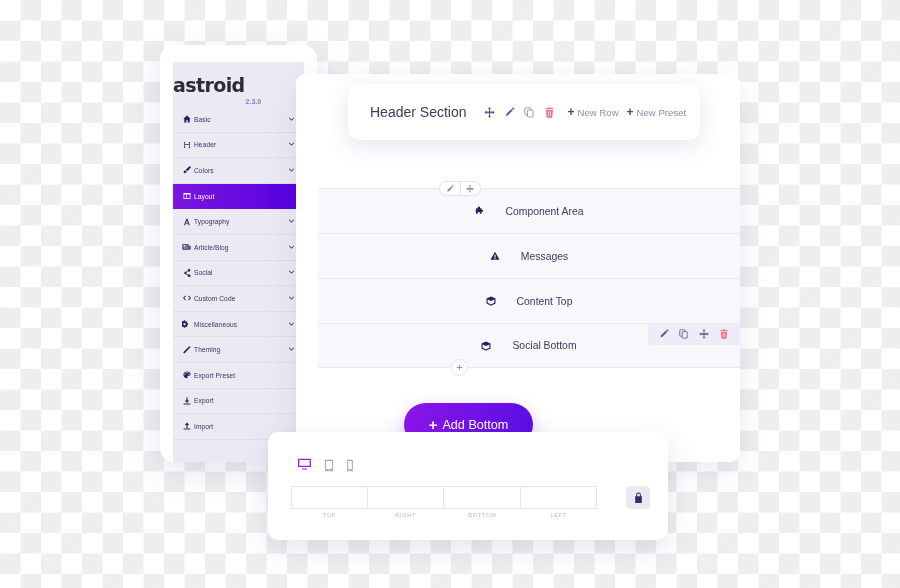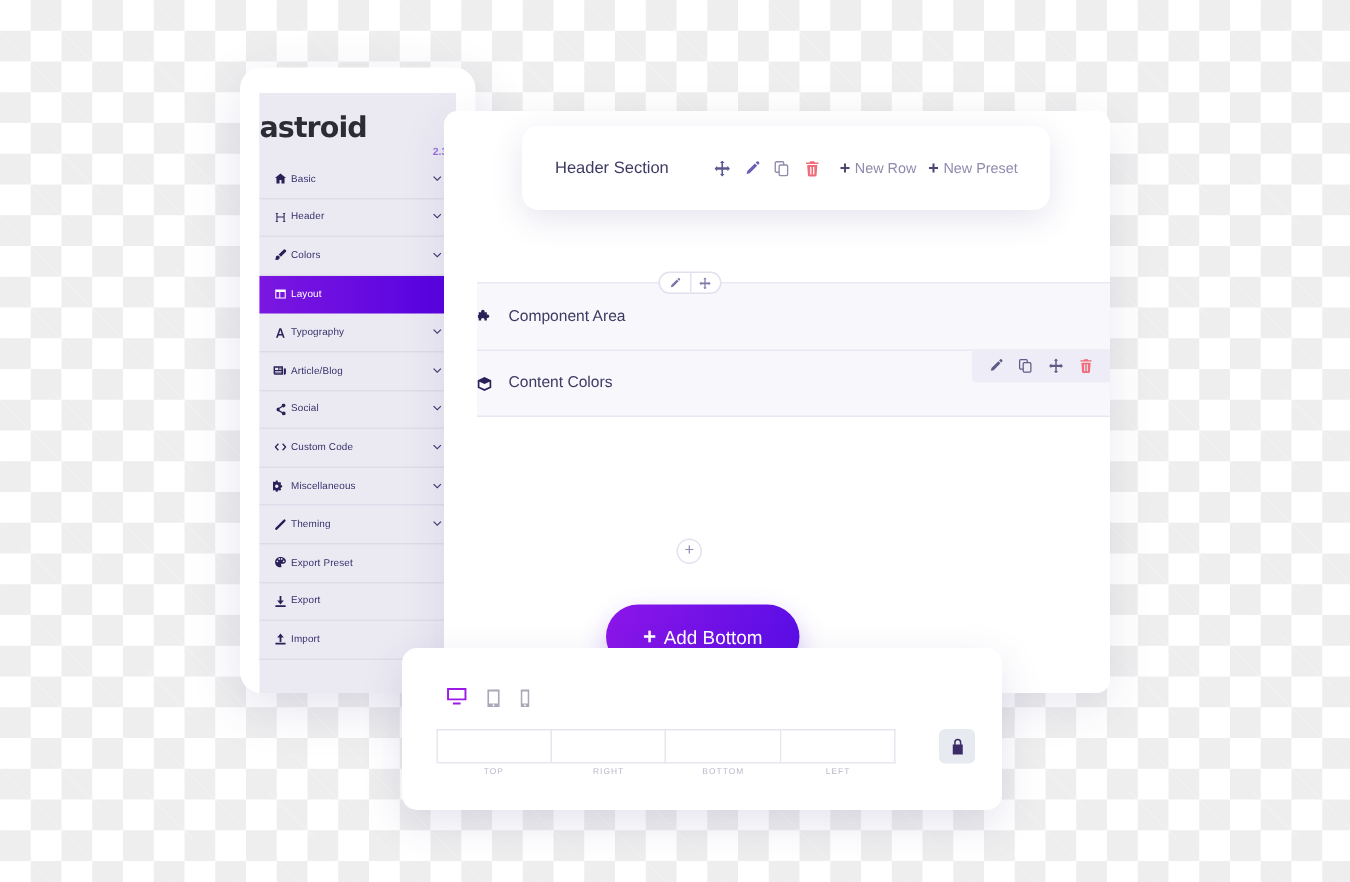--- a/index.html
+++ b/index.html
@@ -49,21 +49,21 @@
     position: absolute;
     left: 13px; top: 17px;
     width: 131px;
     height: 400px;
     background: #ebeaf3;
   }
   .logo-box {
     height: 45px;
     display: flex;
     align-items: center;
-    justify-content: space-between;
+    justify-content: flex-start;
     background: #ebeaf3;
   }
   .logo-text {
     font-family: "DejaVu Sans", sans-serif;
     font-weight: 700;
     font-size: 19px;
     letter-spacing: -0.6px;
     color: #2c2c34;
   }
   .logo-ver {
@@ -136,23 +136,23 @@
     height: 56px;
     background: #ffffff;
     border-radius: 11px;
     box-shadow: 0 6px 22px rgba(60,50,120,.13);
     display: flex;
     align-items: center;
     padding-left: 22px;
     gap: 0;
   }
   #headercard .hc-title {
-    font-size: 11px;
+    font-size: 14px;
     color: #3d3a63;
-    margin-right: 26px;
+    margin-right: 13px;
     white-space: nowrap;
   }
   .hc-ico {
     width: 20px;
     display: flex;
     align-items: center;
     justify-content: center;
     cursor: pointer;
   }
   .hc-link {
@@ -216,22 +216,22 @@
     top: 188px;
     width: 422px;
   }
   .row {
     position: relative;
     height: 45px;
     background: #f8f7fc;
     border-top: 1px solid #e9e7f2;
     display: flex;
     align-items: center;
-    justify-content: flex-start;
-    gap: 11px;
+    justify-content: center;
+    gap: 21px;
     font-size: 10.4px;
     color: #3d3a63;
   }
   .row:last-child { border-bottom: 1px solid #e9e7f2; }
   .row .row-ico {
     display: flex;
     align-items: center;
     color: #2a2158;
   }
   .row-toolbar {
@@ -566,24 +566,40 @@
         <span class="row-ico">
           <svg width="10" height="10" viewBox="0 0 16 16" fill="currentColor">
             <path d="M6.3.8c1 0 1.8.8 1.8 1.8 0 .3-.1.5-.2.8h2.6v2.7c.2-.1.5-.2.8-.2 1 0 1.8.8 1.8 1.8s-.8 1.8-1.8 1.8c-.3 0-.6-.1-.8-.2v2.9H7.8c.1-.2.2-.5.2-.8 0-1-.8-1.8-1.8-1.8s-1.8.8-1.8 1.8c0 .3.1.6.2.8H1.8V9.3c-.2.1-.5.2-.8.2V6.4c.3 0 .6.1.8.2V3.4h2.8c-.1-.3-.2-.5-.2-.8C4.5 1.6 5.3.8 6.3.8z"></path>
           </svg>
         </span>
         <span>Component Area</span>
       </div>
       <div class="row">
         <span class="row-ico">
           <svg width="10" height="10" viewBox="0 0 16 16" fill="currentColor">
+            <path d="M8 1.1l7.3 13H.7L8 1.1zm-.9 4.6v4.2h1.8V5.7H7.1zm0 5.2v1.8h1.8v-1.8H7.1z"></path>
+          </svg>
+        </span>
+        <span>Messages</span>
+      </div>
+      <div class="row">
+        <span class="row-ico">
+          <svg width="10" height="10" viewBox="0 0 16 16" fill="currentColor">
             <path d="M8 .6L.8 4.1v7.8L8 15.4l7.2-3.5V4.1L8 .6zM2.6 5.5L8 8.1l5.4-2.6v5.3L8 13.4l-5.4-2.6V5.5z"></path>
           </svg>
         </span>
-        <span>Content Colors</span>
+        <span>Content Top</span>
+      </div>
+      <div class="row">
+        <span class="row-ico">
+          <svg width="10" height="10" viewBox="0 0 16 16" fill="currentColor">
+            <path d="M8 .6L.8 4.1v7.8L8 15.4l7.2-3.5V4.1L8 .6zM2.6 5.5L8 8.1l5.4-2.6v5.3L8 13.4l-5.4-2.6V5.5z"></path>
+          </svg>
+        </span>
+        <span>Social Bottom</span>
         <div class="row-toolbar">
           <span class="rt-ico">
             <svg width="10" height="10" viewBox="0 0 16 16" fill="currentColor">
               <path d="M12.1 1.2a1.6 1.6 0 0 1 2.3 2.3l-.8.8-2.3-2.3.8-.8zM10.5 2.8l2.3 2.3-7.3 7.3-3 .7.7-3 7.3-7.3z"></path>
             </svg>
           </span>
           <span class="rt-ico">
             <svg width="10" height="10" viewBox="0 0 16 16" fill="none" stroke="currentColor" stroke-width="1.3">
               <rect x="1.2" y="1.2" width="8.2" height="10.2" rx="1.2"></rect>
               <rect x="5" y="4.4" width="8.2" height="10.2" rx="1.2" fill="#eeecf6"></rect>

